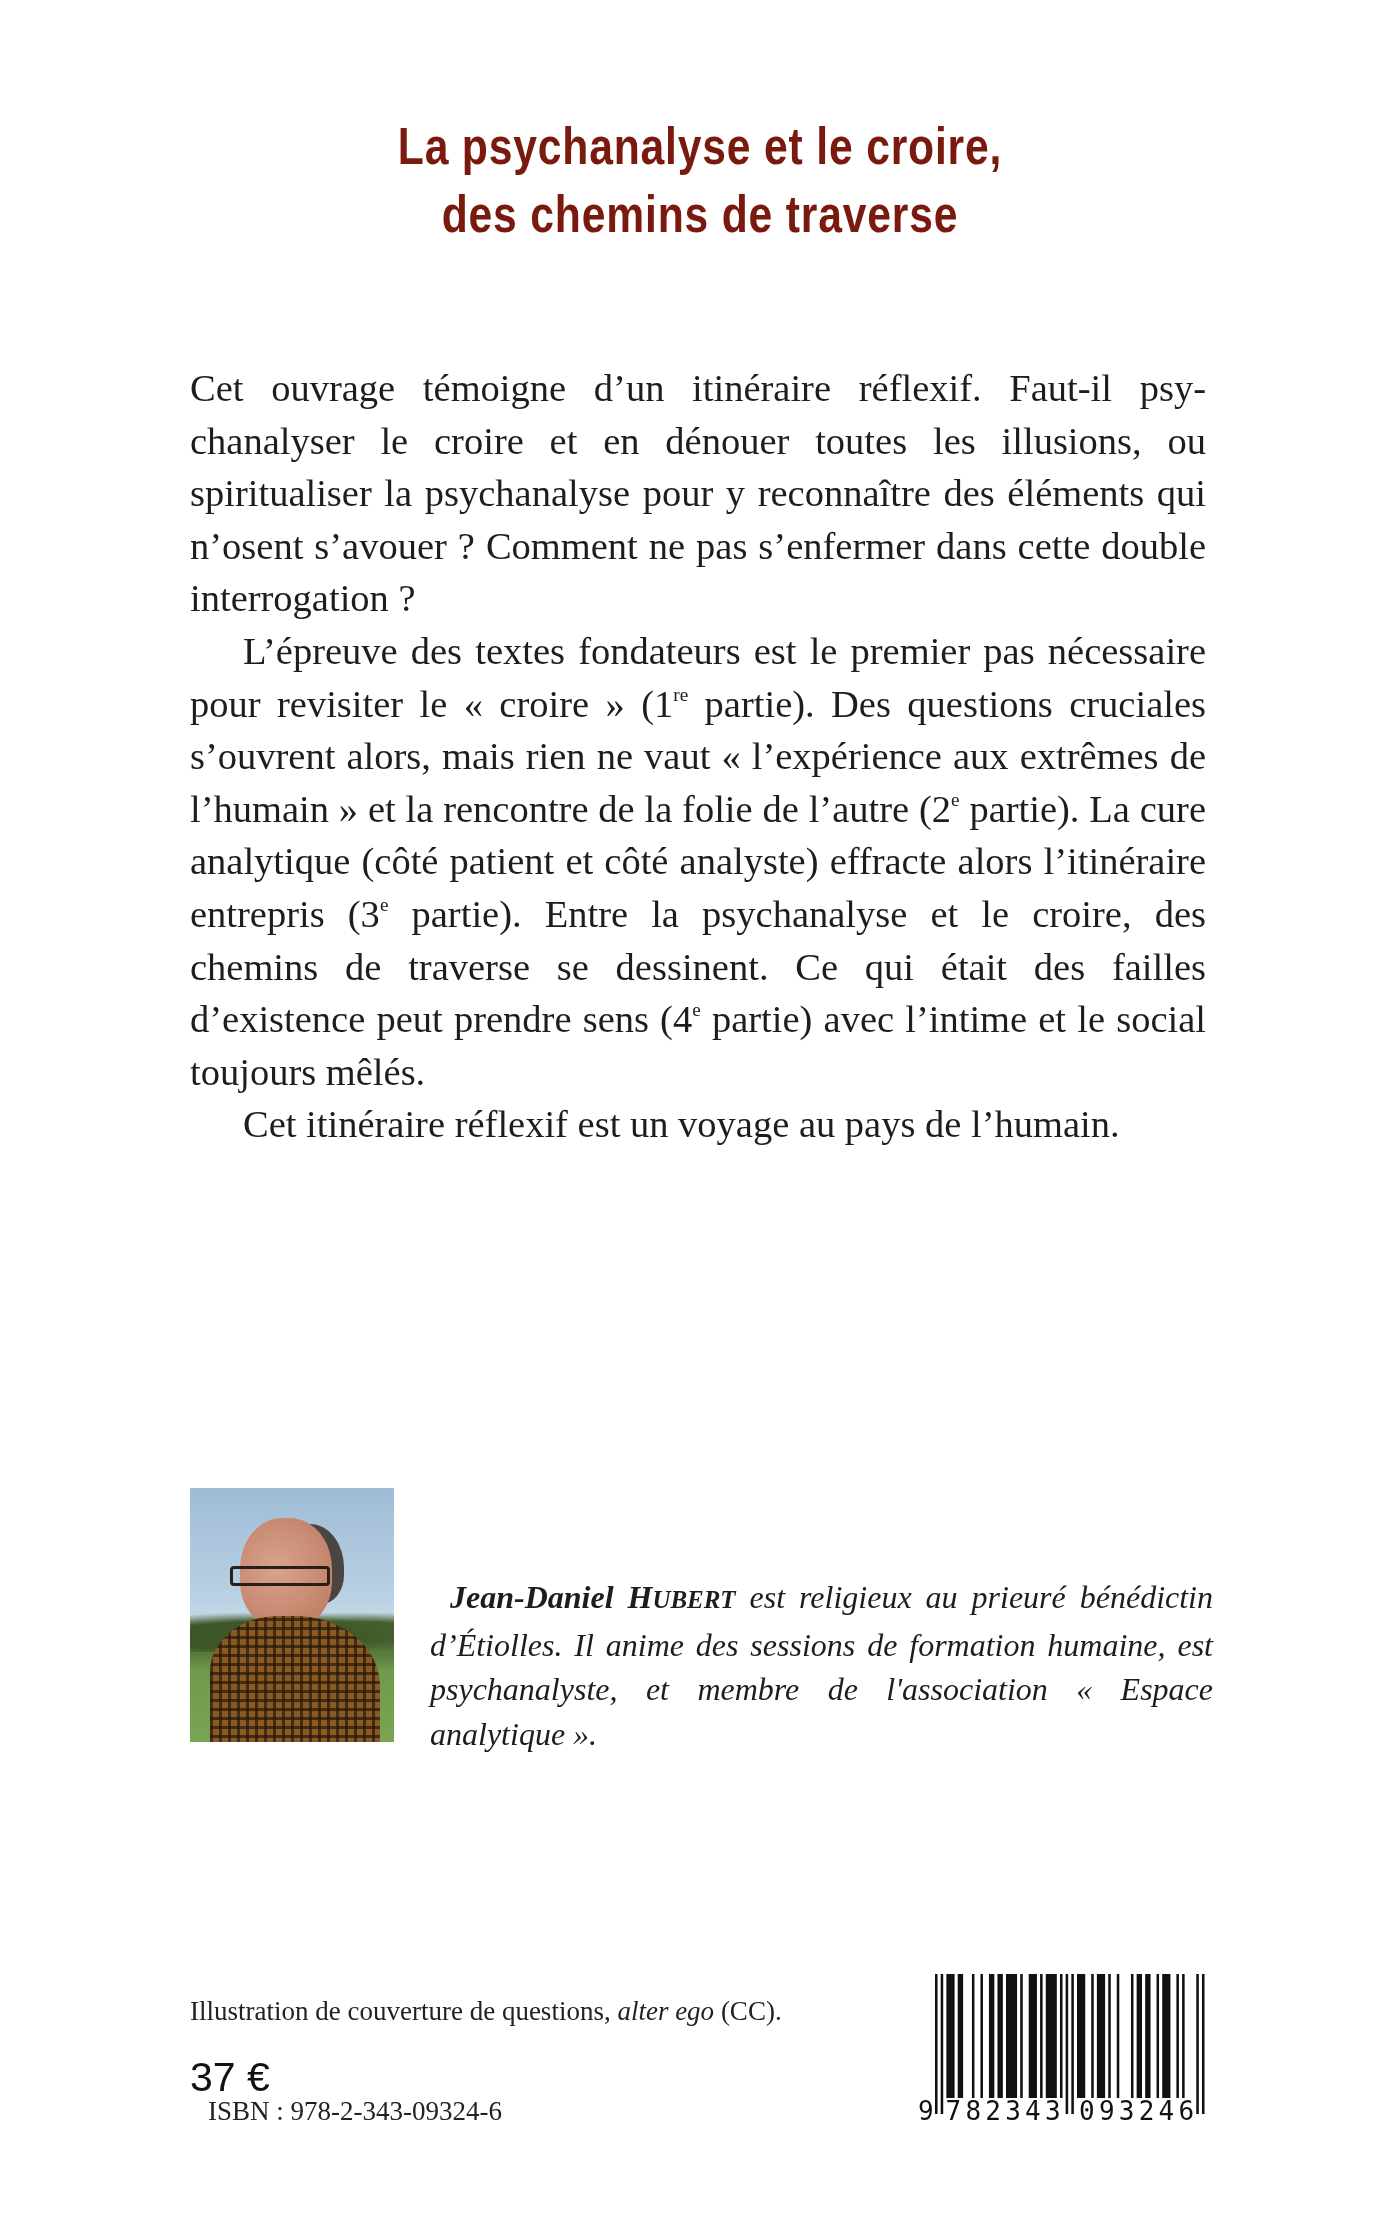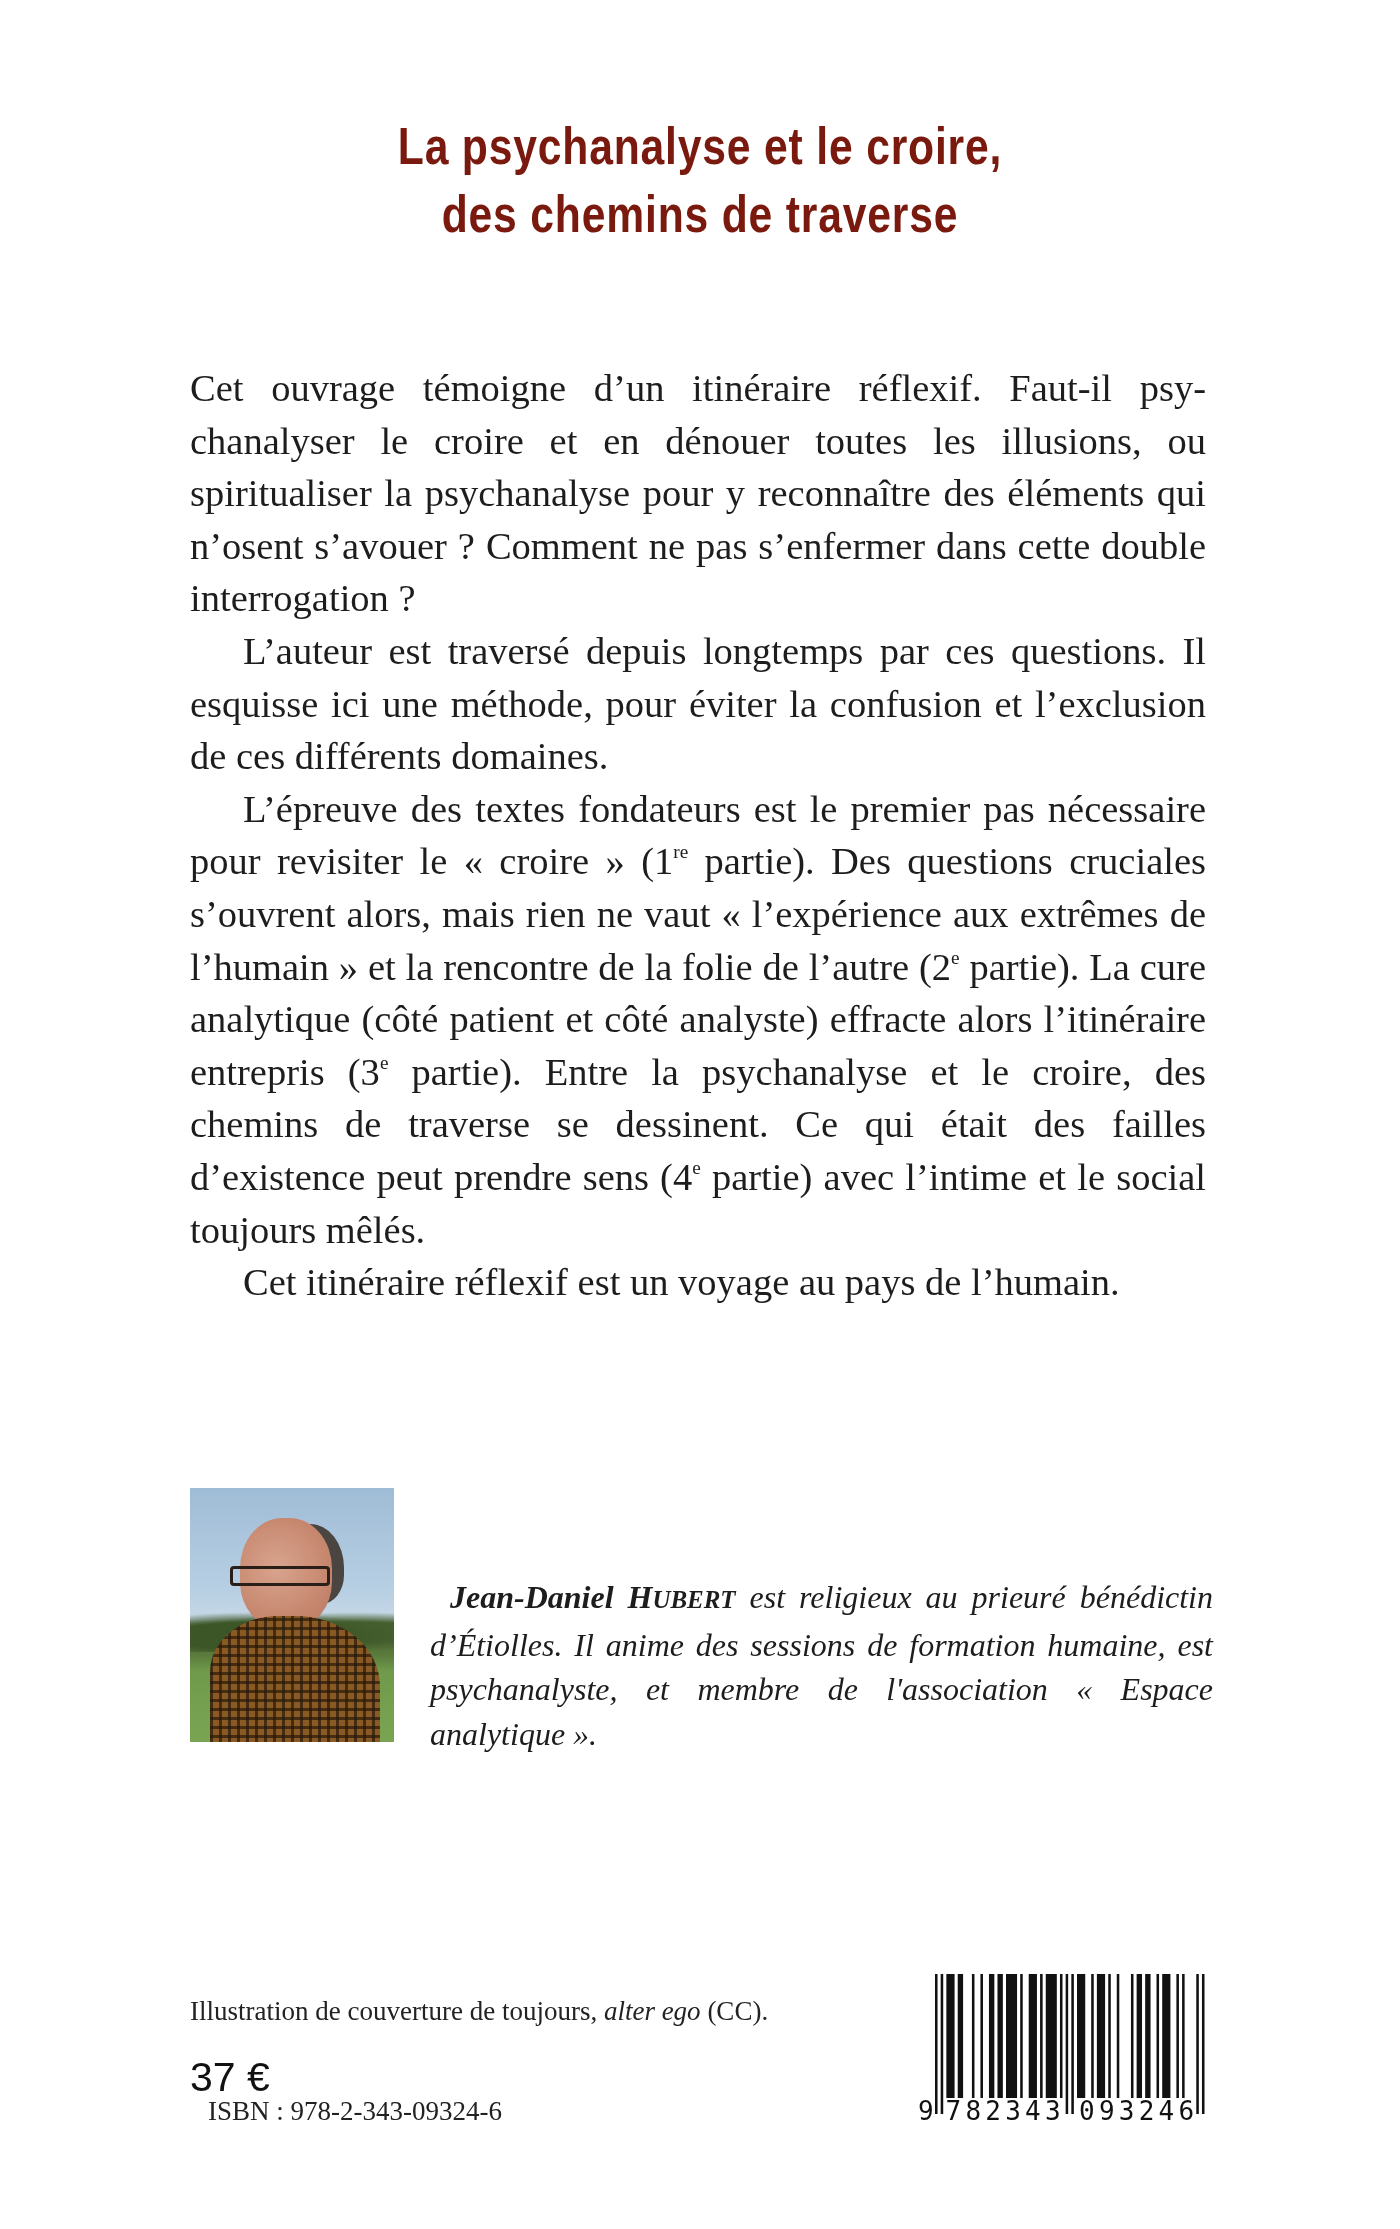--- a/index.html
+++ b/index.html
@@ -144,38 +144,37 @@
 </head>
 <body>
 
 <div class="title" style="color: rgb(122, 26, 14);">
   <span>La psychanalyse et le croire,</span>
   <span>des chemins de traverse</span>
 </div>
 
 <div class="body-text">
   <p class="first"><span>Cet ouvrage témoigne d’un itinéraire réflexif. Faut-il psy­chanalyser le croire et en dénouer toutes les illusions, ou spiritualiser la psychanalyse pour y reconnaître des élé­ments qui n’osent s’avouer ? Comment ne pas s’enfermer dans cette double interrogation ?</span></p>
-  <p><span>L’auteur est traversé depuis longtemps par ces questions. Il esquisse ici une méthode, pour éviter la confusion et l’ex­clusion de ces différents domaines.</span></p>
   <p><span>L’épreuve des textes fondateurs est le premier pas néces­saire pour revisiter le « croire » (1</span><sup>re</sup><span> partie). Des questions cruciales s’ouvrent alors, mais rien ne vaut « l’expérience aux extrêmes de l’humain » et la rencontre de la folie de l’autre (2</span><sup>e</sup><span> partie). La cure analytique (côté patient et côté analyste) effracte alors l’itinéraire entrepris (3</span><sup>e</sup><span> partie). Entre la psy­chanalyse et le croire, des chemins de traverse se dessinent. Ce qui était des failles d’existence peut prendre sens (4</span><sup>e</sup><span> par­tie) avec l’intime et le social toujours mêlés.</span></p>
   <p><span>Cet itinéraire réflexif est un voyage au pays de l’humain.</span></p>
 </div>
 
 <div class="author-photo">
   <div class="tree"></div>
   <div class="hair"></div>
   <div class="head"></div>
   <div class="glasses"></div>
   <div class="shirt"></div>
 </div>
 
 <div class="author-bio">
   <p><span class="name">Jean-Daniel</span> <span class="name"><span>H</span><span class="sc">ubert</span></span><span> est religieux au prieuré bénédic­tin d’Étiolles. Il anime des sessions de formation humaine, est psychanalyste, et membre de l'association « Espace analytique ».</span></p>
 </div>
 
-<div class="credit"><span>Illustration de couverture de toujours, </span><i>alter ego</i><span> (CC).</span></div>
+<div class="credit"><span>Illustration de couverture de questions, </span><i>alter ego</i><span> (CC).</span></div>
 
 <div class="price">37 €</div>
 <div class="isbn">ISBN : 978-2-343-09324-6</div>
 
 <svg class="barcode" viewBox="0 0 300 160" xmlns="http://www.w3.org/2000/svg">
     <rect x="17" y="4" width="2.54" height="140" fill="#111"></rect>
     <rect x="22.68" y="4" width="2.54" height="140" fill="#111"></rect>
     <rect x="28.36" y="4" width="8.219999999999999" height="124" fill="#111"></rect>
     <rect x="39.72" y="4" width="5.38" height="124" fill="#111"></rect>
     <rect x="53.92" y="4" width="2.54" height="124" fill="#111"></rect>

